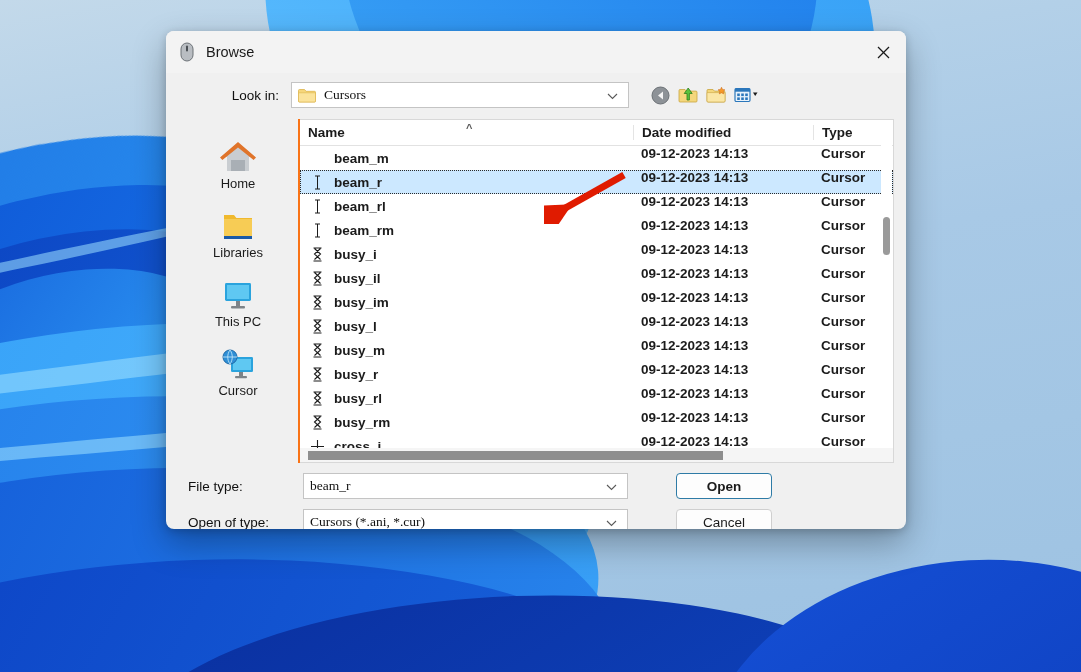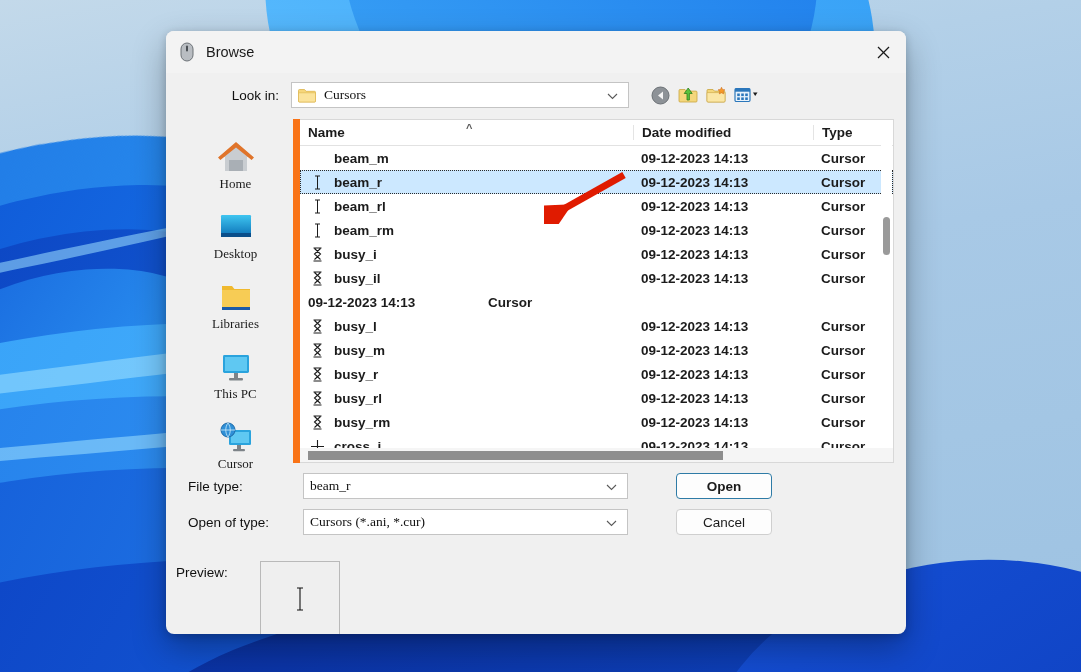--- a/index.html
+++ b/index.html
@@ -55,21 +55,21 @@
         background: linear-gradient(150deg,#0a2f9e,#0f48c4);
         transform: rotate(-2deg); }
   .hl { position:absolute; background: rgba(160,225,255,.55); border-radius:50%; }
   .h1 { left:-300px; top:352px; width:960px; height:20px; transform:rotate(-7deg); }
   .h2 { left:-280px; top:430px; width:960px; height:14px; transform:rotate(-5deg); }
   .h3 { left:-150px; top:250px; width:420px; height:10px; transform:rotate(-12deg); }
 
   
   #dialog {
     position: absolute; left: 166px; top: 31px;
-    width: 740px; height: 603px;
+    width: 740px; height: 498px;
     background: #f0f0f0;
     border-radius: 8px;
     box-shadow: 0 14px 34px rgba(0,0,0,.30), 0 2px 8px rgba(0,0,0,.18);
     overflow: hidden;
   }
   .titlebar {
     height: 42px; background: #f3f3f3;
     display: flex; align-items: center;
     padding-left: 12px; position: relative;
   }
@@ -103,23 +103,23 @@
   .folder-ico { width: 18px; height: 15px; margin-right: 8px; flex: none; }
   .combo-text { font-size: 13.5px; color: #101010; font-family: Liberation Serif, serif; }
 
   .toolbar { display: flex; align-items: center; gap: 6px; margin-left: 20px; }
   .tbtn { width: 22px; height: 22px; display:flex; align-items:center; justify-content:center; cursor: default; }
 
   
   .body-row { display: flex; padding: 8px 12px 0 12px; height: 352px; }
   .places {
     width: 122px; background: #f0f0f0;
-    border-right: 7px solid #f97316;
+    border-right: 2px solid #f97316;
     padding-top: 16px;
-    display: flex; flex-direction: column; align-items: center; gap: 13px; font-family: Liberation Serif, serif;
+    display: flex; flex-direction: column; align-items: center; gap: 13px;
   }
   .place { display:flex; flex-direction:column; align-items:center; width: 100%; cursor: default; }
   .place-ico { width: 44px; height: 40px; display:flex; align-items:flex-end; justify-content:center; }
   .place-label { font-size: 13px; color: #1b1b1b; margin-top: 1px; }
 
   .listwrap {
     flex: 1; background: #fff;
     border: 1px solid #d8d8d8; border-left: none;
     position: relative; overflow: hidden; font-weight: bold;
   }
@@ -131,21 +131,21 @@
   .hdr { font-size: 13.5px; color: #1b1b1b; padding-left: 8px; position: relative; }
   .hdr.c-name { width: 333px; }
   .hdr.c-date { width: 180px; border-left: 1px solid #e4e4e4; }
   .hdr.c-type { width: 66px;  border-left: 1px solid #e4e4e4; }
   .sort-caret {
     position: absolute; left: 166px; top: -3px;
     font-size: 11px; color: #5a5a5a;
   }
 
   .rows { position: relative; }
-  .row { display: flex; height: 24px; align-items: center; font-size: 13.5px; color: #1b1b1b; cursor: default; }
+  .row { display: flex; height: 24px; font-size: 13.5px; color: #1b1b1b; cursor: default; }
   .row.sel { background: #cce8ff; outline: 1px dotted #2a2a2a; outline-offset: -1px; }
   .cell-name { width: 333px; display: flex; align-items: center; padding-left: 8px; }
   .cell-date { width: 180px; padding-left: 8px; }
   .cell-type { width: 66px;  padding-left: 8px; }
   .ficon { width: 18px; height: 18px; margin-right: 8px; flex: none; display:flex; align-items:center; justify-content:center; }
 
   .vscroll {
     position: absolute; right: 1px; top: 1px; bottom: 1px; width: 11px;
     background: #fff;
   }
@@ -283,36 +283,20 @@
             <path d="M20 4L3 18h6v14h22V18h6z" fill="#c9cdd1"></path>
             <path d="M20 3L2 18.5l2.4 2.6L20 8.4l15.6 12.7L38 18.5z" fill="#e0742a"></path>
             <path d="M13 32V21h14v11z" fill="#a9afb5"></path>
           </svg>
         </span>
         <span class="place-label">Home</span>
       </div>
       <div class="place">
         <span class="place-ico">
           <svg width="40" height="34" viewBox="0 0 40 34">
-            <rect x="5" y="4" width="30" height="22" rx="1.6" fill="#27a9e1"></rect>
-            <rect x="5" y="4" width="30" height="22" rx="1.6" fill="url(#dgrad)"></rect>
-            <defs>
-                <linearGradient id="dgrad" x1="0" y1="0" x2="0" y2="1">
-              <stop offset="0" stop-color="#3fc5f0"></stop>
-                  <stop offset="1" stop-color="#0a6fb5"></stop>
-                </linearGradient>
-              </defs>
-            <rect x="5" y="22" width="30" height="4" fill="#0a4e8a"></rect>
-          </svg>
-        </span>
-        <span class="place-label">Desktop</span>
-      </div>
-      <div class="place">
-        <span class="place-ico">
-          <svg width="40" height="34" viewBox="0 0 40 34">
             <path d="M6 5h10l2.4 3H34v3H6z" fill="#f0b92e"></path>
             <path d="M6 9h28v19H6z" fill="#f7cc55"></path>
             <rect x="6" y="26" width="28" height="3" fill="#1a5aa8"></rect>
           </svg>
         </span>
         <span class="place-label">Libraries</span>
       </div>
       <div class="place">
         <span class="place-ico">
           <svg width="40" height="34" viewBox="0 0 40 34">
@@ -413,20 +397,28 @@
                 <svg width="11" height="15" viewBox="0 0 11 15">
                   <path d="M1.5 1h8M1.5 14h8M2.5 1.5l6 5.5-6 5.5M8.5 1.5l-6 5.5 6 5.5" stroke="#1b1b1b" stroke-width="1.1" fill="none"></path>
                 </svg>
               </span>
               <span>busy_il</span>
             </span>
             <span class="cell-date">09-12-2023 14:13</span>
             <span class="cell-type">Cursor</span>
           </div>
           <div class="row">
+            <span class="cell-name">
+              <span class="ficon">
+                <svg width="11" height="15" viewBox="0 0 11 15">
+                  <path d="M1.5 1h8M1.5 14h8M2.5 1.5l6 5.5-6 5.5M8.5 1.5l-6 5.5 6 5.5" stroke="#1b1b1b" stroke-width="1.1" fill="none"></path>
+                </svg>
+              </span>
+              <span>busy_im</span>
+            </span>
             <span class="cell-date">09-12-2023 14:13</span>
             <span class="cell-type">Cursor</span>
           </div>
           <div class="row">
             <span class="cell-name">
               <span class="ficon">
                 <svg width="11" height="15" viewBox="0 0 11 15">
                   <path d="M1.5 1h8M1.5 14h8M2.5 1.5l6 5.5-6 5.5M8.5 1.5l-6 5.5 6 5.5" stroke="#1b1b1b" stroke-width="1.1" fill="none"></path>
                 </svg>
               </span>

